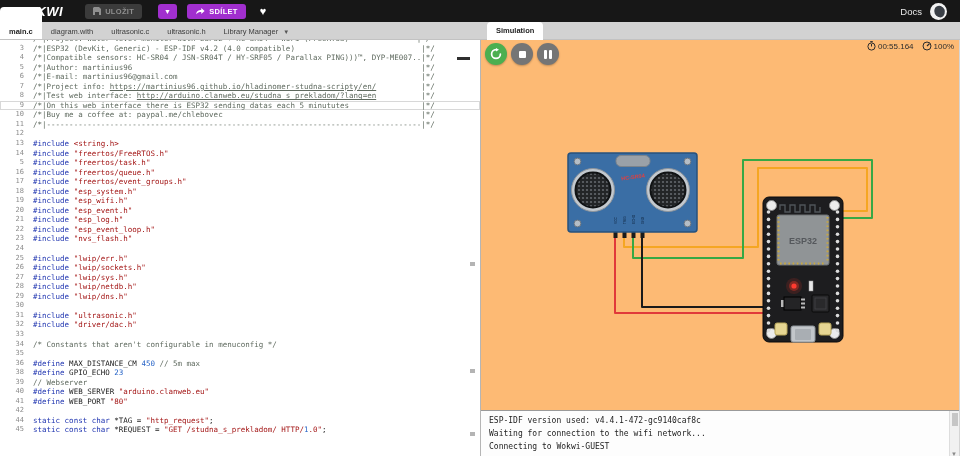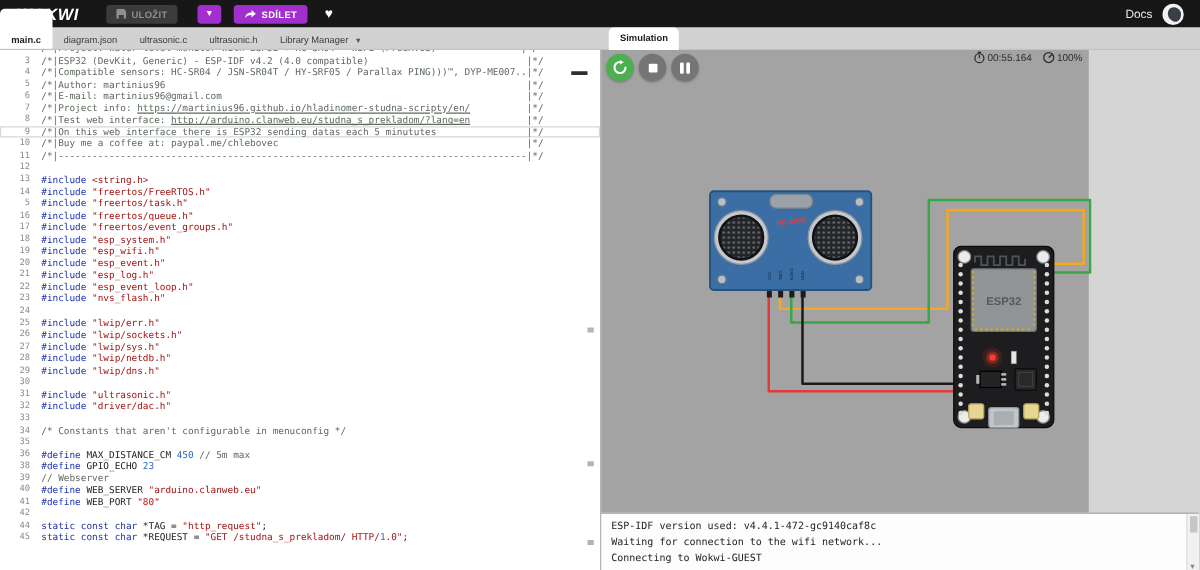--- a/index.html
+++ b/index.html
@@ -42,21 +42,21 @@
   .ln { width:24px; text-align:right; color:#8b8b8b; flex:none; font-size:7px; }
   .ct { padding-left:9px; }
   .tk-c { color:#5f6a5f; } .tk-c u { text-decoration:underline; }
   .tk-s { color:#a31515; }
   .tk-k { color:#1f34b0; }
   .tk-n { color:#2a66c8; }
   .ruler-cursor { position:absolute; right:10px; top:17px; width:13px; height:3px; background:#2f2f2f; }
   .ruler-mark { position:absolute; right:5px; width:5px; height:4px; background:#b4b4b4; }
 
   
-  .simpanel { width:390px; background:#a3a3a3; position:relative; }
+  .simpanel { width:478px; background:#fdba74; position:relative; }
   .controls { position:absolute; top:3px; left:4px; display:flex; gap:4px; z-index:3; }
   .cbtn { width:22px; height:22px; border-radius:50%; border:none; display:flex; align-items:center;
           justify-content:center; cursor:pointer; box-shadow:0 1px 2px rgba(0,0,0,.25); }
   .cbtn.green { background:#4caf50; }
   .cbtn.gray { background:#757575; }
   .stop-sq { width:7px; height:7px; background:#fff; border-radius:1px; }
   .pause-bars { display:flex; gap:2.5px; }
   .pause-bars i { width:2.5px; height:9px; background:#fff; border-radius:1px; }
   .sim-meta { position:absolute; top:1px; right:5px; display:flex; gap:8px; align-items:center;
               font-size:8px; color:#2c2c2c; z-index:3; }
@@ -95,21 +95,21 @@
   <span class="heart">♥</span>
   <div class="tb-right">
     <span class="docs">Docs</span>
     <div class="avatar"></div>
   </div>
 </div>
 
 <div class="tabstrip">
   <span id="tabs-slot" style="display:flex;align-items:flex-end;">
       <div class="tab active">main.c</div>
-      <div class="tab">diagram.json</div>
+      <div class="tab">diagram.with</div>
       <div class="tab">ultrasonic.c</div>
       <div class="tab">ultrasonic.h</div>
     </span>
   <div class="tab">
     <span>Library Manager</span><span class="caret">▼</span>
   </div>
   <div class="tab-sim">Simulation</div>
 </div>
 
 <div class="main">

